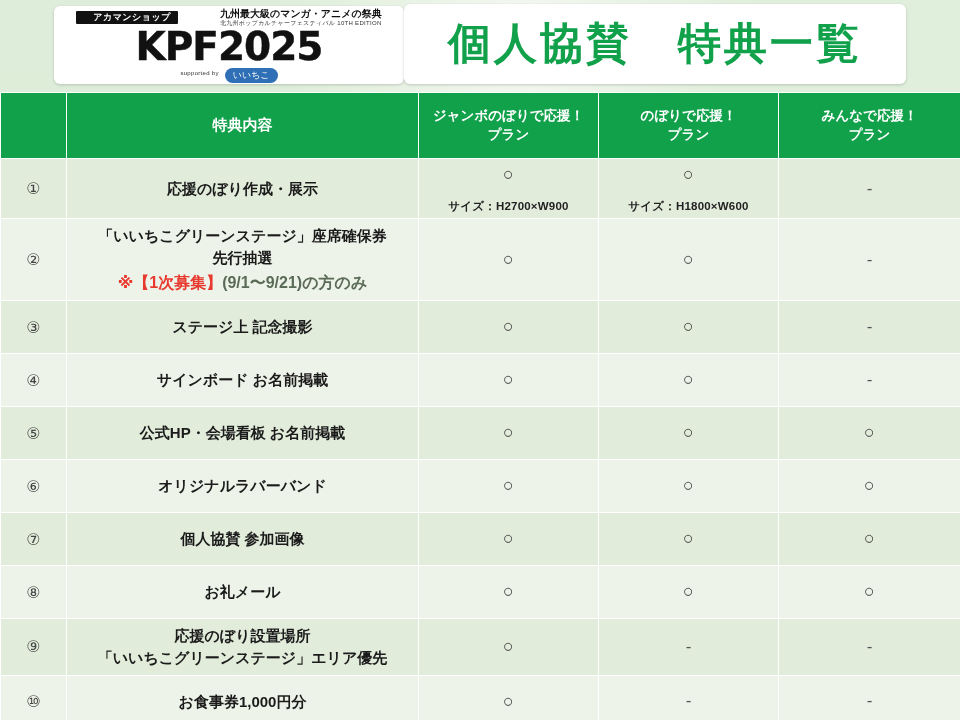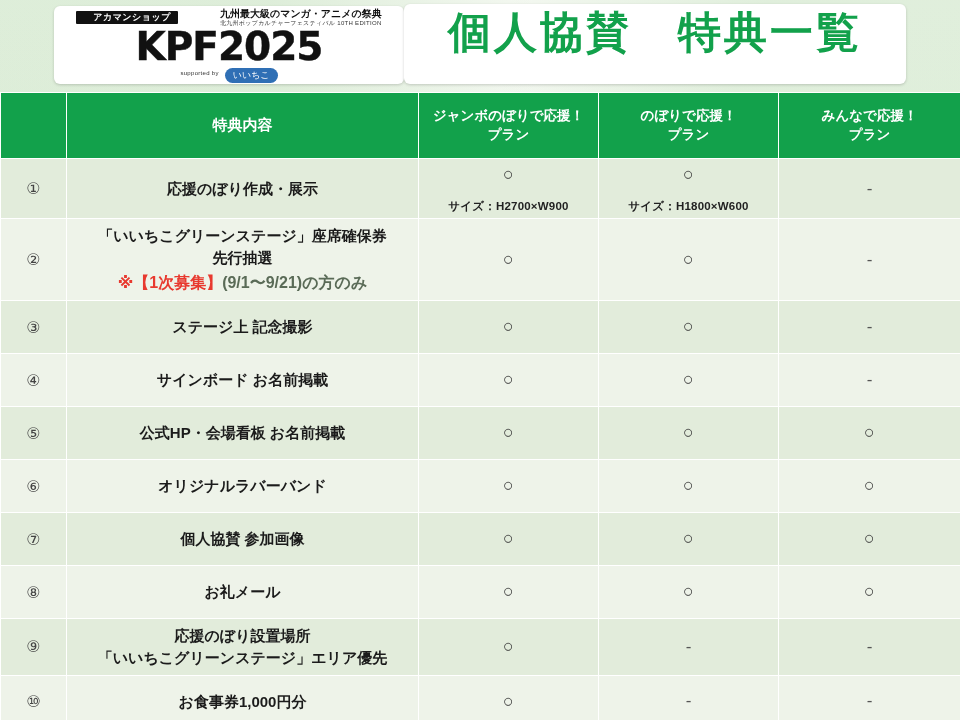--- a/index.html
+++ b/index.html
@@ -108,21 +108,21 @@
     margin-top: 2px;
   }
   .title-banner {
     position: absolute;
     left: 404px; top: 4px;
     width: 502px; height: 80px;
     background: #ffffff;
     border-radius: 6px;
     box-shadow: 0 1px 3px rgba(0,0,0,0.18);
     display: flex;
-    align-items: flex-start;
+    align-items: center;
     justify-content: center;
   }
   .title-text {
     font-size: 43px;
     font-weight: bold;
     color: #12a14b;
     letter-spacing: 3px;
     white-space: nowrap;
   }
 

